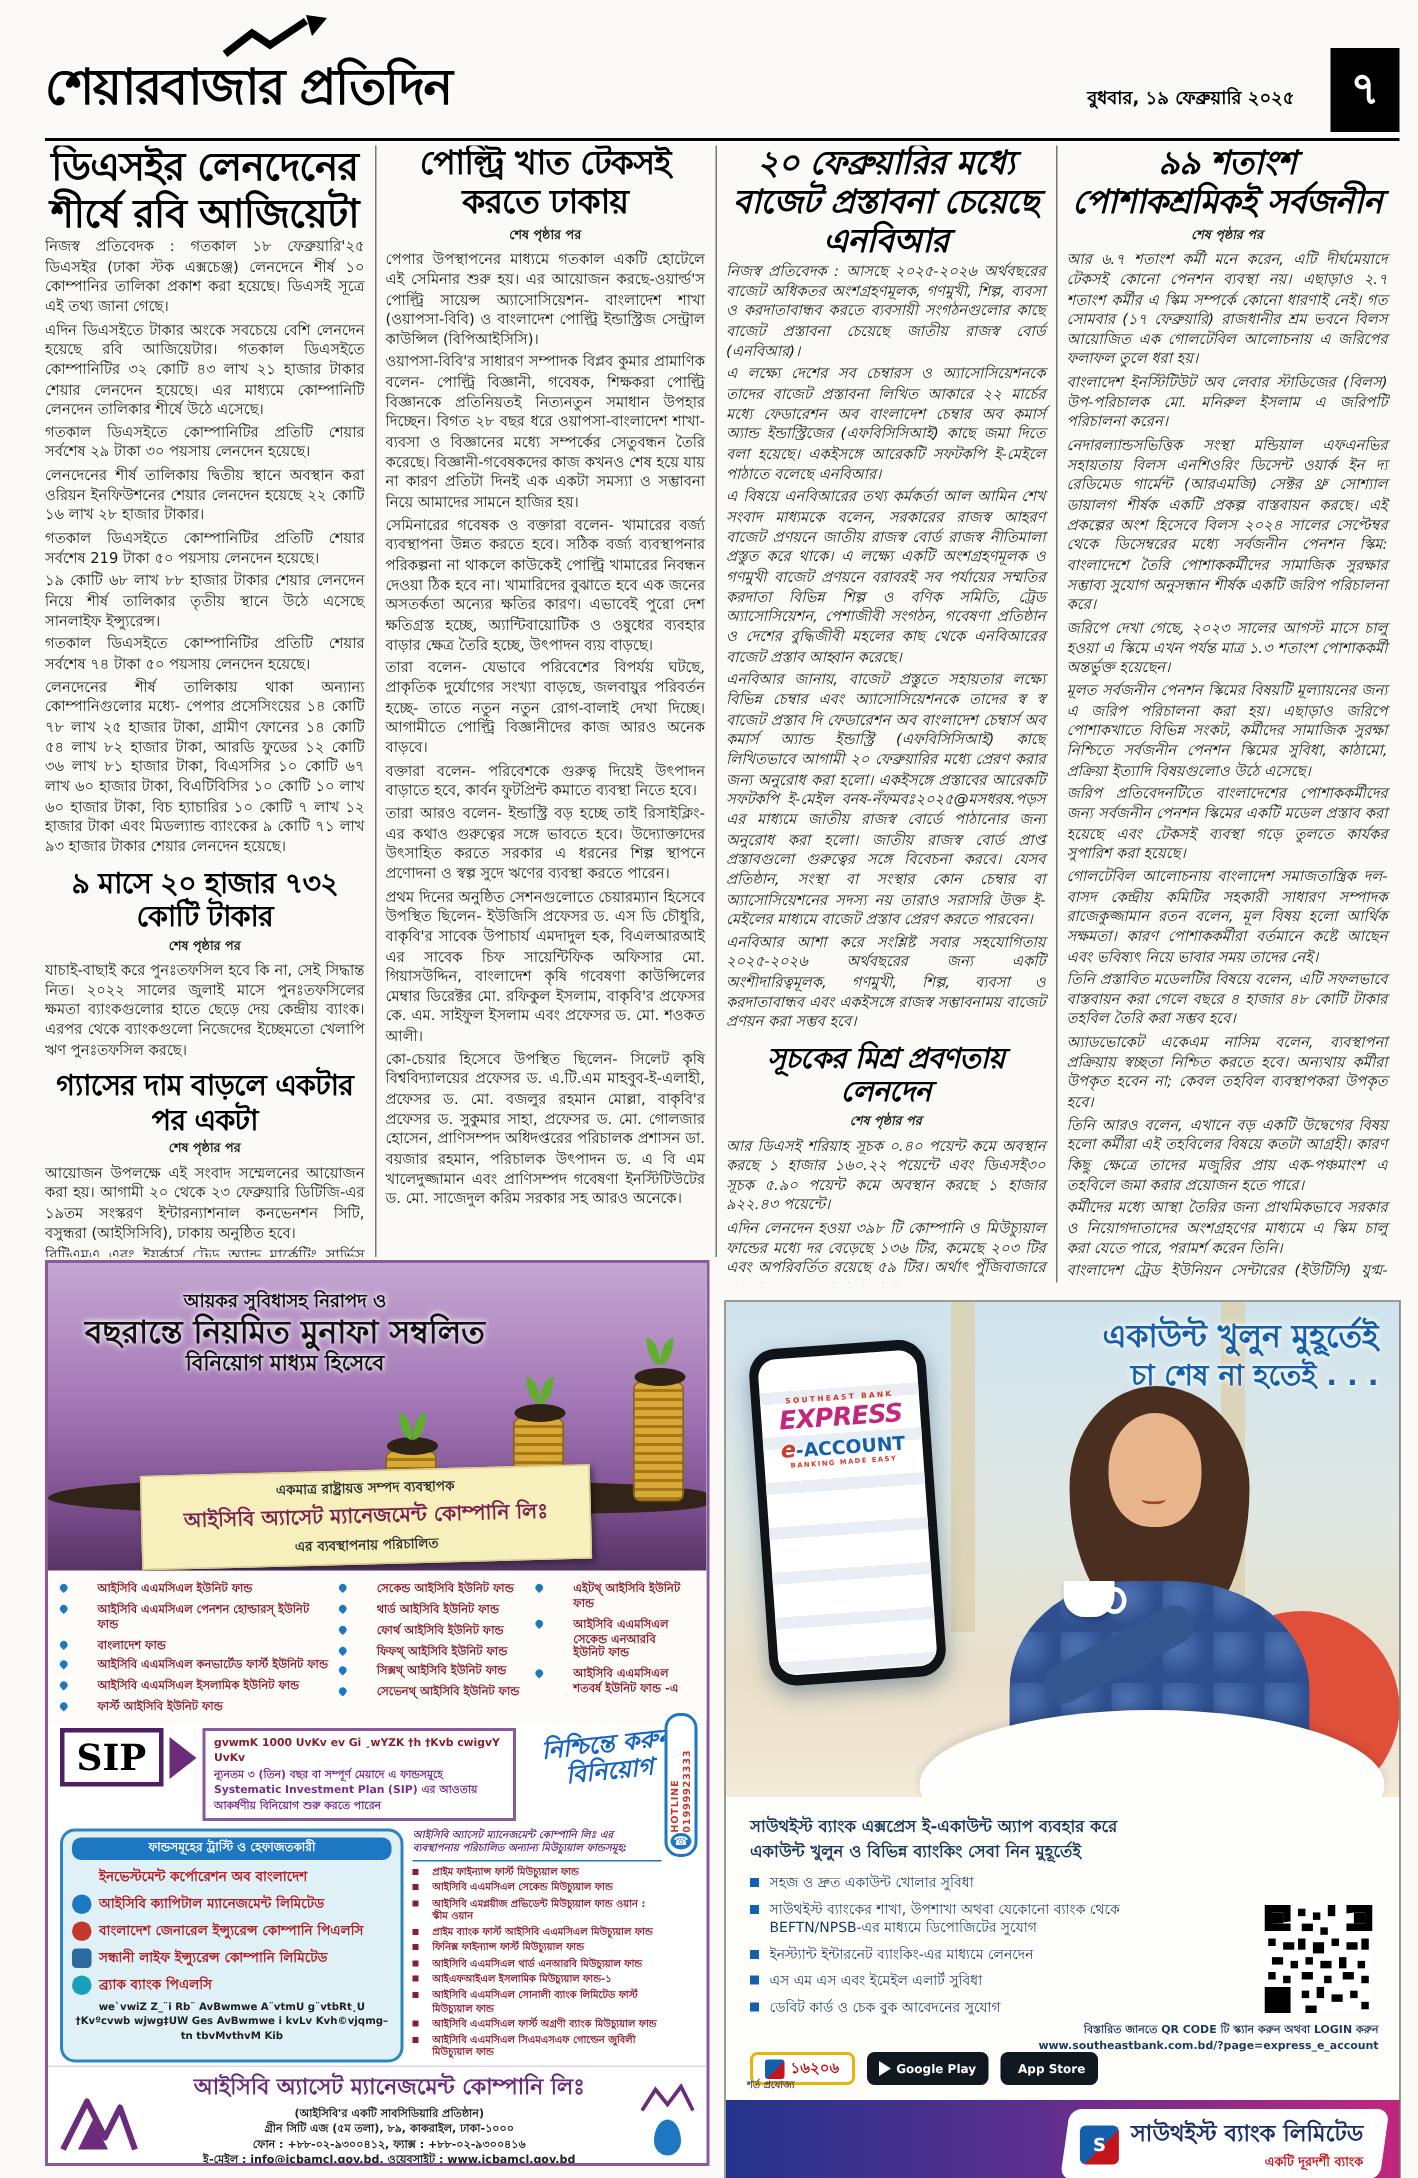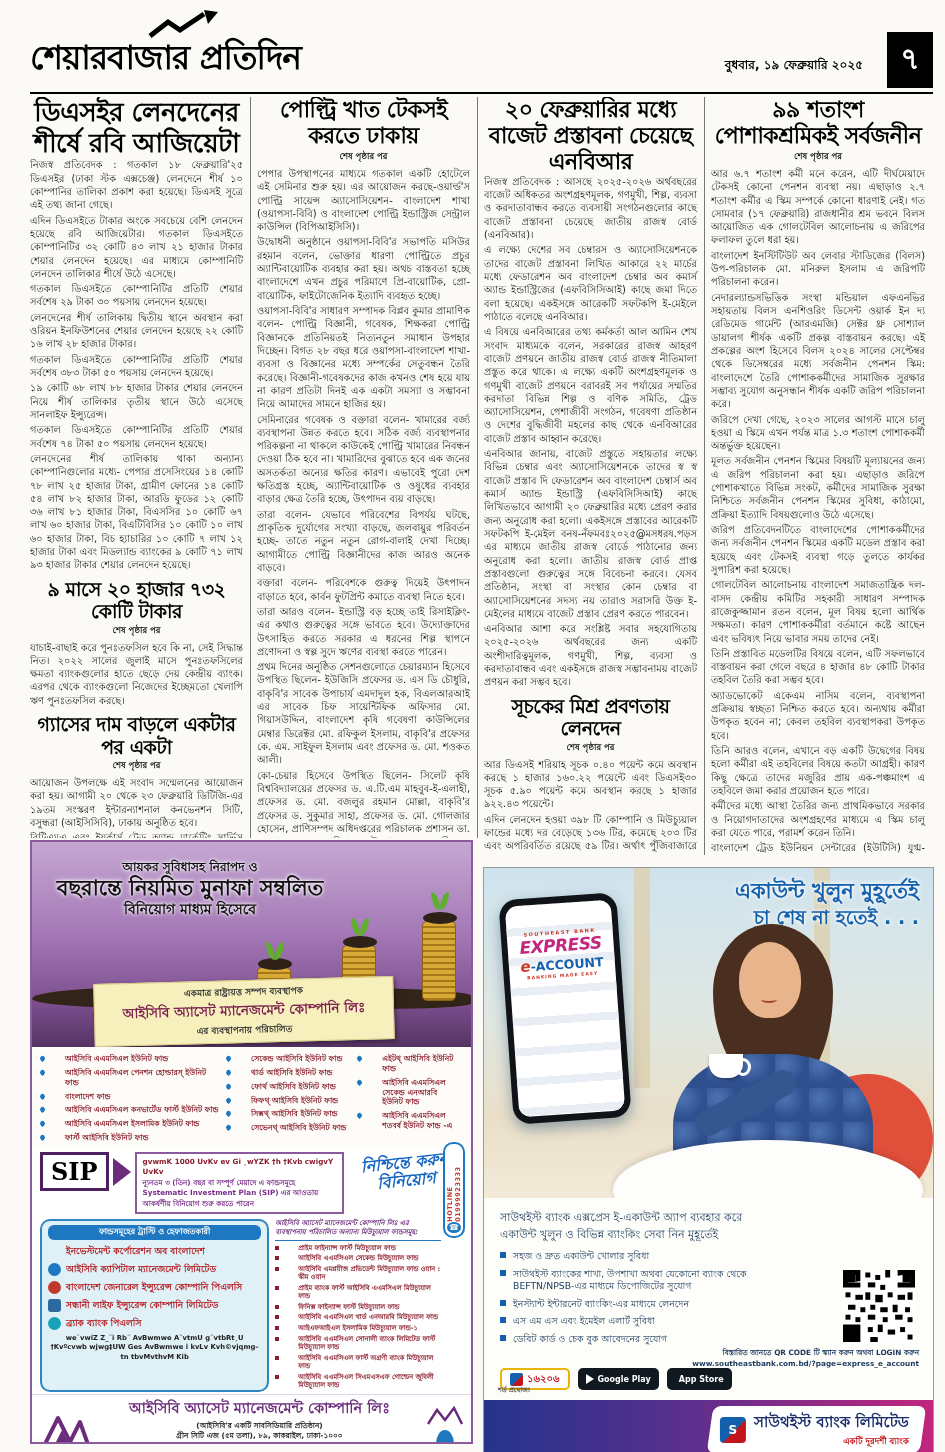--- a/index.html
+++ b/index.html
@@ -12,21 +12,21 @@
   .logo-text { font-size:33px; font-weight:900; color:#000; letter-spacing:-1px; font-family:"DejaVu Serif", serif; }
   .logo-arrow { position:absolute; left:118px; top:-22px; }
   .mast-date { position:absolute; right:70px; bottom:14px; font-size:12px; font-weight:700; color:#000; }
   .page-num { position:absolute; right:0; bottom:2px; width:46px; height:56px; background:#000; color:#fff; font-size:30px; font-weight:900; display:flex; align-items:center; justify-content:center; }
   .mast-rule { position:absolute; top:92px; left:30px; right:12px; border-top:2.5px solid #000; }
 
   
   .main { position:absolute; top:97px; left:30px; width:902px; height:741px; display:flex; }
   .col { width:224px; padding:0 7px 0 0; margin-right:6px; border-right:1px solid #777; overflow:hidden; }
   .col:last-child { border-right:none; margin-right:0; }
-  .col34 { height:758px; }
+  .col34 { height:758px;font-style:italic; }
   article { margin-bottom:6px; }
   .hl { font-weight:900; color:#000; text-align:center; line-height:1.18; font-family:"DejaVu Serif", serif; letter-spacing:-0.5px; }
   .hl-xl { font-size:26px; }
   .hl-lg { font-size:22px; }
   .hl-md { font-size:19px; }
   .cont { text-align:center; font-size:8.5px; font-weight:700; margin:1px 0 3px; }
   .para { text-align:justify; font-size:9.8px; line-height:1.36; margin-bottom:2px; }
 
   
   .ads { position:absolute; top:840px; left:30px; width:904px; height:606px; display:flex; gap:10px; }
@@ -65,21 +65,21 @@
   .trustee-head { background:#1d78c1; color:#fff; border-radius:6px; text-align:center; font-size:8px; font-weight:700; padding:2px 4px; line-height:1.3; margin-bottom:4px; }
   .trustee-item { display:flex; align-items:center; gap:5px; margin-bottom:3px; }
   .t-ic { flex:0 0 13px; width:13px; height:13px; border-radius:50%; }
   .trustee-item:nth-child(2) .t-ic{ background:#1d78c1; } .trustee-item:nth-child(3) .t-ic{ background:#c0392b; }
   .trustee-item:nth-child(4) .t-ic{ background:#2c6aa0; border-radius:3px; } .trustee-item:nth-child(5) .t-ic{ background:#17a2b8; }
   .trustee-item:nth-child(6) .t-ic{ background:linear-gradient(135deg,#1d78c1 60%,#f0c419 60%); border-radius:3px; }
   .t-label { font-size:9px; font-weight:900; color:#b42025; }
   .bijoy { text-align:center; font-size:6.8px; font-weight:700; color:#222; line-height:1.4; margin-top:2px; }
   .ofunds { width:168px; }
   .ofunds-head { font-size:6.8px; font-style:italic; font-weight:700; color:#6b2d7b; line-height:1.35; border-bottom:1.5px solid #1d78c1; padding-bottom:2px; margin-bottom:3px; }
-  .ofund-item { font-size:6.6px; font-weight:700; color:#8b1e2d; line-height:1.3; margin-bottom:2px; padding-left:23px; position:relative; }
+  .ofund-item { font-size:6.6px; font-weight:700; color:#8b1e2d; line-height:1.3; margin-bottom:2px; padding-left:13px; position:relative; }
   .ofund-item::before { content:""; position:absolute; left:0; top:2px; width:4px; height:4px; background:#8b1e2d; }
   .icb-footer { display:flex; align-items:center; gap:8px; padding:2px 8px 4px; border-top:1px solid #e0d5e8; }
   .icb-foot-text { flex:1; text-align:center; }
   .icb-foot-co { font-size:14.5px; font-weight:900; color:#6b2d7b; }
   .icb-foot-line { font-size:7.4px; font-weight:700; color:#222; line-height:1.4; }
   .drop-logo { width:36px; height:48px; position:relative; }
   .drop-logo .drop { position:absolute; bottom:0; left:9px; width:18px; height:24px; background:#1d78c1; border-radius:50% 50% 50% 50%/60% 60% 40% 40%; }
 
   
   .seb { width:451px; height:590px; margin-top:27px; border:1px solid #999; background:#404040; overflow:hidden; display:flex; flex-direction:column; }
@@ -99,21 +99,21 @@
   .hair { position:absolute; top:0; left:70px; width:120px; height:170px; background:#4a2f20; border-radius:48% 52% 45% 55%/40% 40% 60% 60%; }
   .face { position:absolute; top:18px; left:96px; width:62px; height:76px; background:#e8b48c; border-radius:50% 50% 45% 45%; }
   .smile { position:absolute; top:72px; left:118px; width:16px; height:7px; border-bottom:2px solid #a1462e; border-radius:50%; }
   .dress { position:absolute; bottom:0; left:30px; width:200px; height:120px; background:radial-gradient(circle at 30% 30%, #4a6fae 8%, #2f4f8f 60%), #2f4f8f; background-size:34px 34px; border-radius:40% 45% 10% 10%/60% 60% 10% 10%; }
   .arm { position:absolute; bottom:58px; left:48px; width:110px; height:26px; background:#35578f; border-radius:14px; transform:rotate(-28deg); }
   .cup { position:absolute; bottom:96px; left:66px; width:34px; height:24px; background:#fff; border-radius:0 0 14px 14px; box-shadow:0 2px 3px rgba(0,0,0,.25); }
   .cup::after { content:""; position:absolute; right:-8px; top:4px; width:10px; height:12px; border:3px solid #fff; border-radius:50%; }
   .redcircle { position:absolute; right:-40px; bottom:-30px; width:130px; height:130px; background:#e04f39; border-radius:50%; }
   .tabletop { position:absolute; bottom:-66px; left:-30px; right:-30px; height:100px; background:#fdfdfb; border-radius:50%; box-shadow:0 -2px 6px rgba(0,0,0,.12); }
   .seb-panel { position:relative; height:202px; background:#fdfdfa; padding:12px 16px 4px; }
-  .seb-intro { font-size:11px; font-weight:400; color:#1b3a5c; line-height:1.5; margin-bottom:7px; }
+  .seb-intro { font-size:11px; font-weight:700; color:#1b3a5c; line-height:1.5; margin-bottom:7px; }
   .seb-bullets { width:300px; }
   .seb-bullet { font-size:9.3px; font-weight:400; color:#1b3a5c; line-height:1.35; margin-bottom:5px; padding-left:13px; position:relative; }
   .seb-bullet::before { content:""; position:absolute; left:0; top:2px; width:6px; height:6px; background:#1460ad; }
   .qr { position:absolute; right:18px; top:72px; width:72px; height:72px; }
   .qr-note { position:absolute; right:14px; top:150px; width:250px; text-align:right; font-size:7.3px; font-weight:700; color:#1b3a5c; line-height:1.5; }
   .badges { position:absolute; left:16px; bottom:10px; display:flex; gap:8px; align-items:center; }
   .badge { height:22px; border-radius:5px; background:#101820; color:#fff; font-size:8px; font-weight:700; display:flex; align-items:center; gap:4px; padding:0 8px; }
   .badge.hot { background:#fff; border:2px solid #eab308; color:#c2161c; font-size:10px; font-weight:900; }
   .sb-sq { width:13px; height:13px; background:linear-gradient(135deg,#1460ad 55%,#c2161c 55%); border-radius:2px; }
   .tri { width:0; height:0; border-top:5px solid transparent; border-bottom:5px solid transparent; border-left:8px solid #fff; }
@@ -147,21 +147,21 @@
   <div class="main">
 
     <div class="col">
       <article>
         <h1 class="hl hl-xl">ডিএসইর লেনদেনের শীর্ষে রবি আজিয়েটা</h1>
         <div>
             <p class="para">নিজস্ব প্রতিবেদক : গতকাল ১৮ ফেব্রুয়ারি'২৫ ডিএসইর (ঢাকা স্টক এক্সচেঞ্জ) লেনদেনে শীর্ষ ১০ কোম্পানির তালিকা প্রকাশ করা হয়েছে। ডিএসই সূত্রে এই তথ্য জানা গেছে।</p>
             <p class="para">এদিন ডিএসইতে টাকার অংকে সবচেয়ে বেশি লেনদেন হয়েছে রবি আজিয়েটার। গতকাল ডিএসইতে কোম্পানিটির ৩২ কোটি ৪৩ লাখ ২১ হাজার টাকার শেয়ার লেনদেন হয়েছে। এর মাধ্যমে কোম্পানিটি লেনদেন তালিকার শীর্ষে উঠে এসেছে।</p>
             <p class="para">গতকাল ডিএসইতে কোম্পানিটির প্রতিটি শেয়ার সর্বশেষ ২৯ টাকা ৩০ পয়সায় লেনদেন হয়েছে।</p>
             <p class="para">লেনদেনের শীর্ষ তালিকায় দ্বিতীয় স্থানে অবস্থান করা ওরিয়ন ইনফিউশনের শেয়ার লেনদেন হয়েছে ২২ কোটি ১৬ লাখ ২৮ হাজার টাকার।</p>
-            <p class="para">গতকাল ডিএসইতে কোম্পানিটির প্রতিটি শেয়ার সর্বশেষ ৩৮৩ টাকা ৫০ পয়সায় লেনদেন হয়েছে।</p>
+            <p class="para">গতকাল ডিএসইতে কোম্পানিটির প্রতিটি শেয়ার সর্বশেষ 219 টাকা ৫০ পয়সায় লেনদেন হয়েছে।</p>
             <p class="para">১৯ কোটি ৬৮ লাখ ৮৮ হাজার টাকার শেয়ার লেনদেন নিয়ে শীর্ষ তালিকার তৃতীয় স্থানে উঠে এসেছে সানলাইফ ইন্স্যুরেন্স।</p>
             <p class="para">গতকাল ডিএসইতে কোম্পানিটির প্রতিটি শেয়ার সর্বশেষ ৭৪ টাকা ৫০ পয়সায় লেনদেন হয়েছে।</p>
             <p class="para">লেনদেনের শীর্ষ তালিকায় থাকা অন্যান্য কোম্পানিগুলোর মধ্যে- পেপার প্রসেসিংয়ের ১৪ কোটি ৭৮ লাখ ২৫ হাজার টাকা, গ্রামীণ ফোনের ১৪ কোটি ৫৪ লাখ ৮২ হাজার টাকা, আরডি ফুডের ১২ কোটি ৩৬ লাখ ৮১ হাজার টাকা, বিএসসির ১০ কোটি ৬৭ লাখ ৬০ হাজার টাকা, বিএটিবিসির ১০ কোটি ১০ লাখ ৬০ হাজার টাকা, বিচ হ্যাচারির ১০ কোটি ৭ লাখ ১২ হাজার টাকা এবং মিডল্যান্ড ব্যাংকের ৯ কোটি ৭১ লাখ ৯৩ হাজার টাকার শেয়ার লেনদেন হয়েছে।</p>
           </div>
       </article>
       <article>
         <h2 class="hl hl-md">৯ মাসে ২০ হাজার ৭৩২ কোটি টাকার</h2>
         <div class="cont">শেষ পৃষ্ঠার পর</div>
         <div>
             <p class="para">যাচাই-বাছাই করে পুনঃতফসিল হবে কি না, সেই সিদ্ধান্ত নিত। ২০২২ সালের জুলাই মাসে পুনঃতফসিলের ক্ষমতা ব্যাংকগুলোর হাতে ছেড়ে দেয় কেন্দ্রীয় ব্যাংক। এরপর থেকে ব্যাংকগুলো নিজেদের ইচ্ছেমতো খেলাপি ঋণ পুনঃতফসিল করছে।</p>
@@ -176,21 +176,20 @@
           </div>
       </article>
     </div>
 
     <div class="col">
       <article>
         <h1 class="hl hl-lg">পোল্ট্রি খাত টেকসই করতে ঢাকায়</h1>
         <div class="cont">শেষ পৃষ্ঠার পর</div>
         <div>
             <p class="para">পেপার উপস্থাপনের মাধ্যমে গতকাল একটি হোটেলে এই সেমিনার শুরু হয়। এর আয়োজন করছে-ওয়ার্ল্ড'স পোল্ট্রি সায়েন্স অ্যাসোসিয়েশন- বাংলাদেশ শাখা (ওয়াপসা-বিবি) ও বাংলাদেশ পোল্ট্রি ইন্ডাস্ট্রিজ সেন্ট্রাল কাউন্সিল (বিপিআইসিসি)।</p>
-            <p class="para">উদ্বোধনী অনুষ্ঠানে ওয়াপসা-বিবি'র সভাপতি মসিউর রহমান বলেন, ভোক্তার ধারণা পোল্ট্রিতে প্রচুর অ্যান্টিবায়োটিক ব্যবহার করা হয়। অথচ বাস্তবতা হচ্ছে বাংলাদেশে এখন প্রচুর পরিমাণে প্রি-বায়োটিক, প্রো-বায়োটিক, ফাইটোজেনিক ইত্যাদি ব্যবহৃত হচ্ছে।</p>
             <p class="para">ওয়াপসা-বিবি'র সাধারণ সম্পাদক বিপ্লব কুমার প্রামাণিক বলেন- পোল্ট্রি বিজ্ঞানী, গবেষক, শিক্ষকরা পোল্ট্রি বিজ্ঞানকে প্রতিনিয়তই নিত্যনতুন সমাধান উপহার দিচ্ছেন। বিগত ২৮ বছর ধরে ওয়াপসা-বাংলাদেশ শাখা-ব্যবসা ও বিজ্ঞানের মধ্যে সম্পর্কের সেতুবন্ধন তৈরি করেছে। বিজ্ঞানী-গবেষকদের কাজ কখনও শেষ হয়ে যায় না কারণ প্রতিটা দিনই এক একটা সমস্যা ও সম্ভাবনা নিয়ে আমাদের সামনে হাজির হয়।</p>
             <p class="para">সেমিনারের গবেষক ও বক্তারা বলেন- খামারের বর্জ্য ব্যবস্থাপনা উন্নত করতে হবে। সঠিক বর্জ্য ব্যবস্থাপনার পরিকল্পনা না থাকলে কাউকেই পোল্ট্রি খামারের নিবন্ধন দেওয়া ঠিক হবে না। খামারিদের বুঝাতে হবে এক জনের অসতর্কতা অন্যের ক্ষতির কারণ। এভাবেই পুরো দেশ ক্ষতিগ্রস্ত হচ্ছে, অ্যান্টিবায়োটিক ও ওষুধের ব্যবহার বাড়ার ক্ষেত্র তৈরি হচ্ছে, উৎপাদন ব্যয় বাড়ছে।</p>
             <p class="para">তারা বলেন- যেভাবে পরিবেশের বিপর্যয় ঘটছে, প্রাকৃতিক দুর্যোগের সংখ্যা বাড়ছে, জলবায়ুর পরিবর্তন হচ্ছে- তাতে নতুন নতুন রোগ-বালাই দেখা দিচ্ছে। আগামীতে পোল্ট্রি বিজ্ঞানীদের কাজ আরও অনেক বাড়বে।</p>
             <p class="para">বক্তারা বলেন- পরিবেশকে গুরুত্ব দিয়েই উৎপাদন বাড়াতে হবে, কার্বন ফুটপ্রিন্ট কমাতে ব্যবস্থা নিতে হবে।</p>
             <p class="para">তারা আরও বলেন- ইন্ডাস্ট্রি বড় হচ্ছে তাই রিসাইক্লিং-এর কথাও গুরুত্বের সঙ্গে ভাবতে হবে। উদ্যোক্তাদের উৎসাহিত করতে সরকার এ ধরনের শিল্প স্থাপনে প্রণোদনা ও স্বল্প সুদে ঋণের ব্যবস্থা করতে পারেন।</p>
             <p class="para">প্রথম দিনের অনুষ্ঠিত সেশনগুলোতে চেয়ারম্যান হিসেবে উপস্থিত ছিলেন- ইউজিসি প্রফেসর ড. এস ডি চৌধুরি, বাকৃবি'র সাবেক উপাচার্য এমদাদুল হক, বিএলআরআই এর সাবেক চিফ সায়েন্টিফিক অফিসার মো. গিয়াসউদ্দিন, বাংলাদেশ কৃষি গবেষণা কাউন্সিলের মেম্বার ডিরেক্টর মো. রফিকুল ইসলাম, বাকৃবি'র প্রফেসর কে. এম. সাইফুল ইসলাম এবং প্রফেসর ড. মো. শওকত আলী।</p>
             <p class="para">কো-চেয়ার হিসেবে উপস্থিত ছিলেন- সিলেট কৃষি বিশ্ববিদ্যালয়ের প্রফেসর ড. এ.টি.এম মাহবুব-ই-এলাহী, প্রফেসর ড. মো. বজলুর রহমান মোল্লা, বাকৃবি'র প্রফেসর ড. সুকুমার সাহা, প্রফেসর ড. মো. গোলজার হোসেন, প্রাণিসম্পদ অধিদপ্তরের পরিচালক প্রশাসন ডা. বয়জার রহমান, পরিচালক উৎপাদন ড. এ বি এম খালেদুজ্জামান এবং প্রাণিসম্পদ গবেষণা ইনস্টিটিউটের ড. মো. সাজেদুল করিম সরকার সহ আরও অনেকে।</p>
           </div>
       </article>
 

